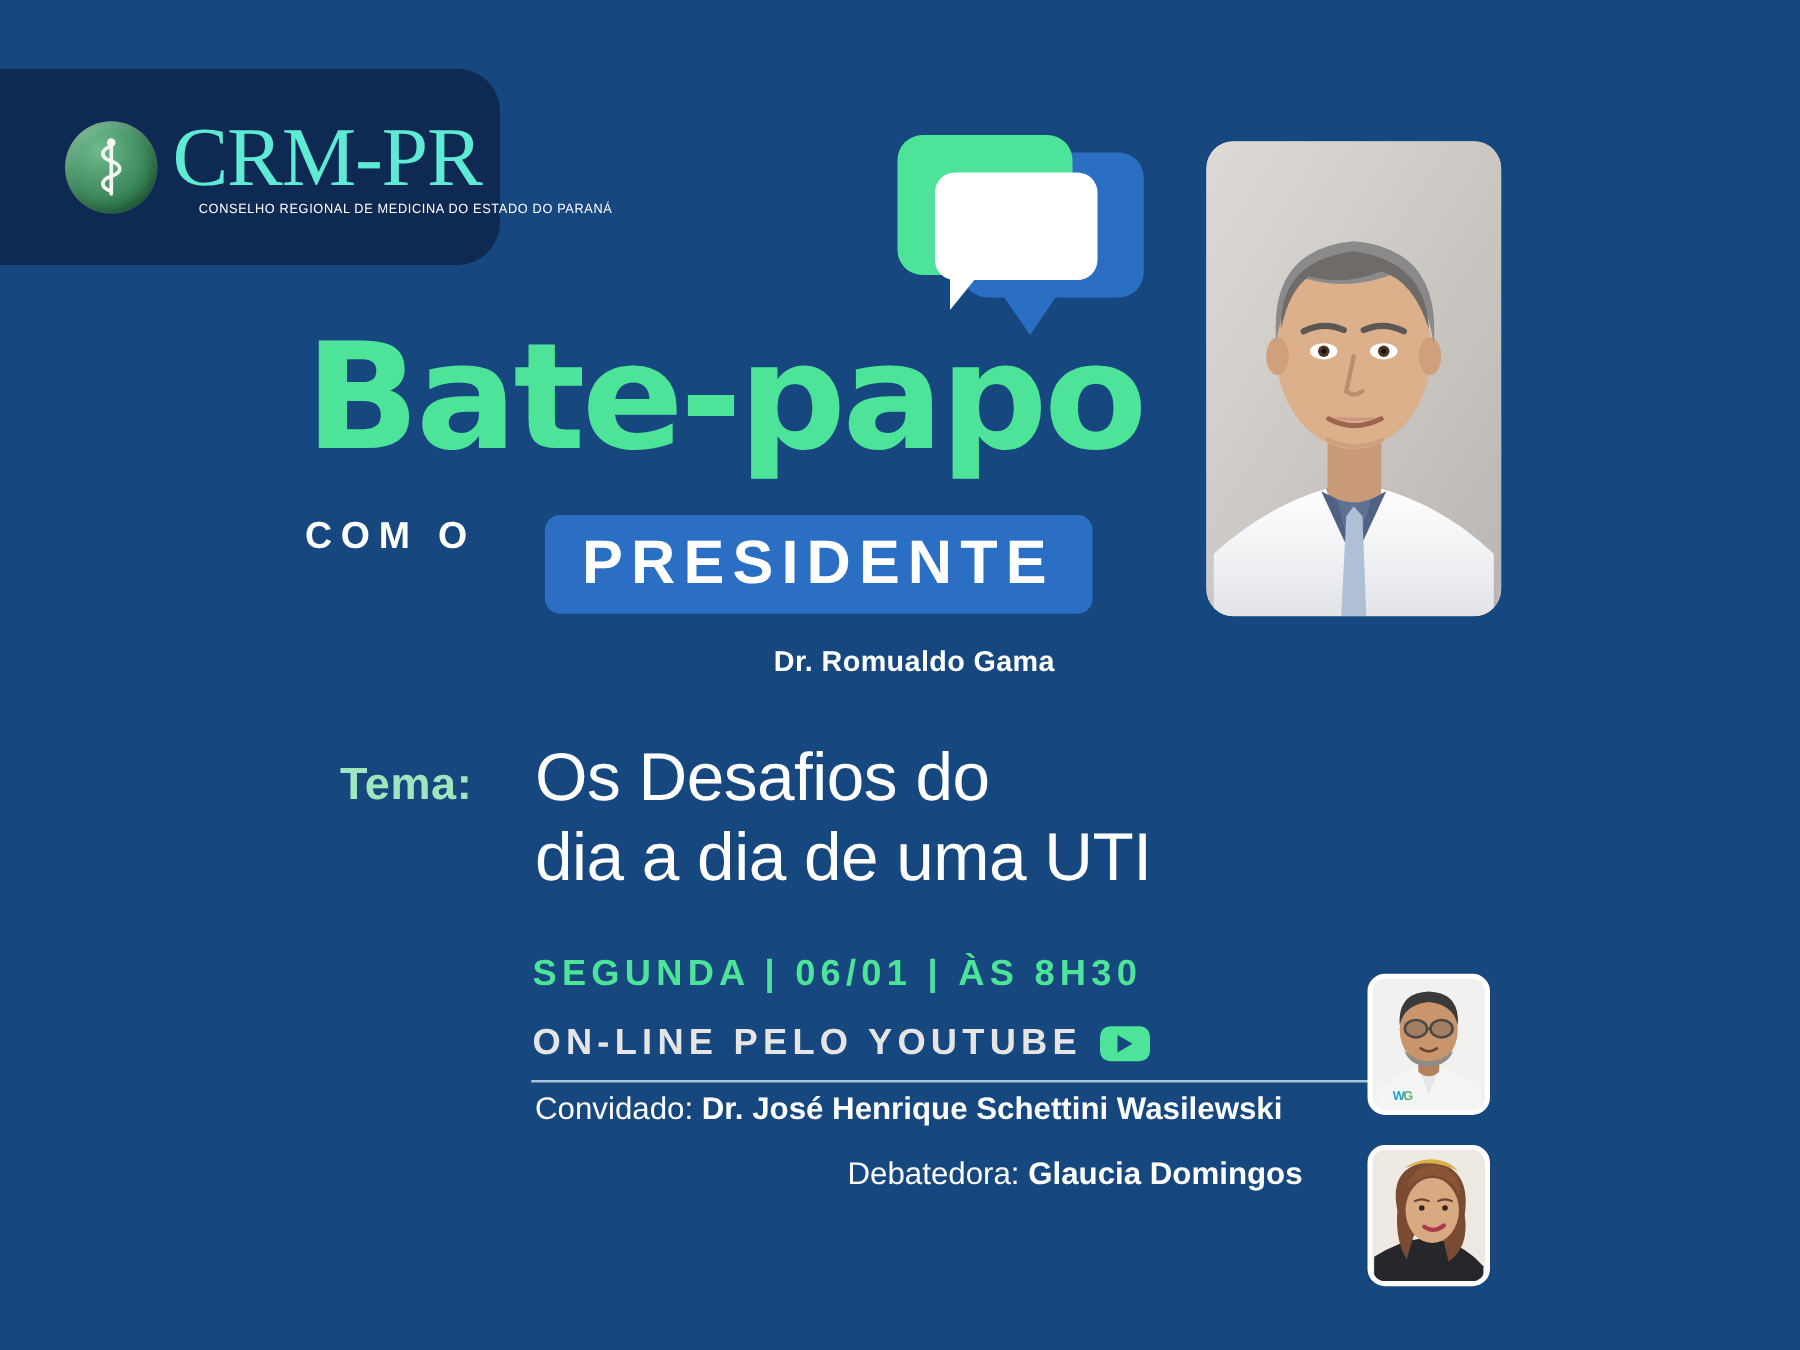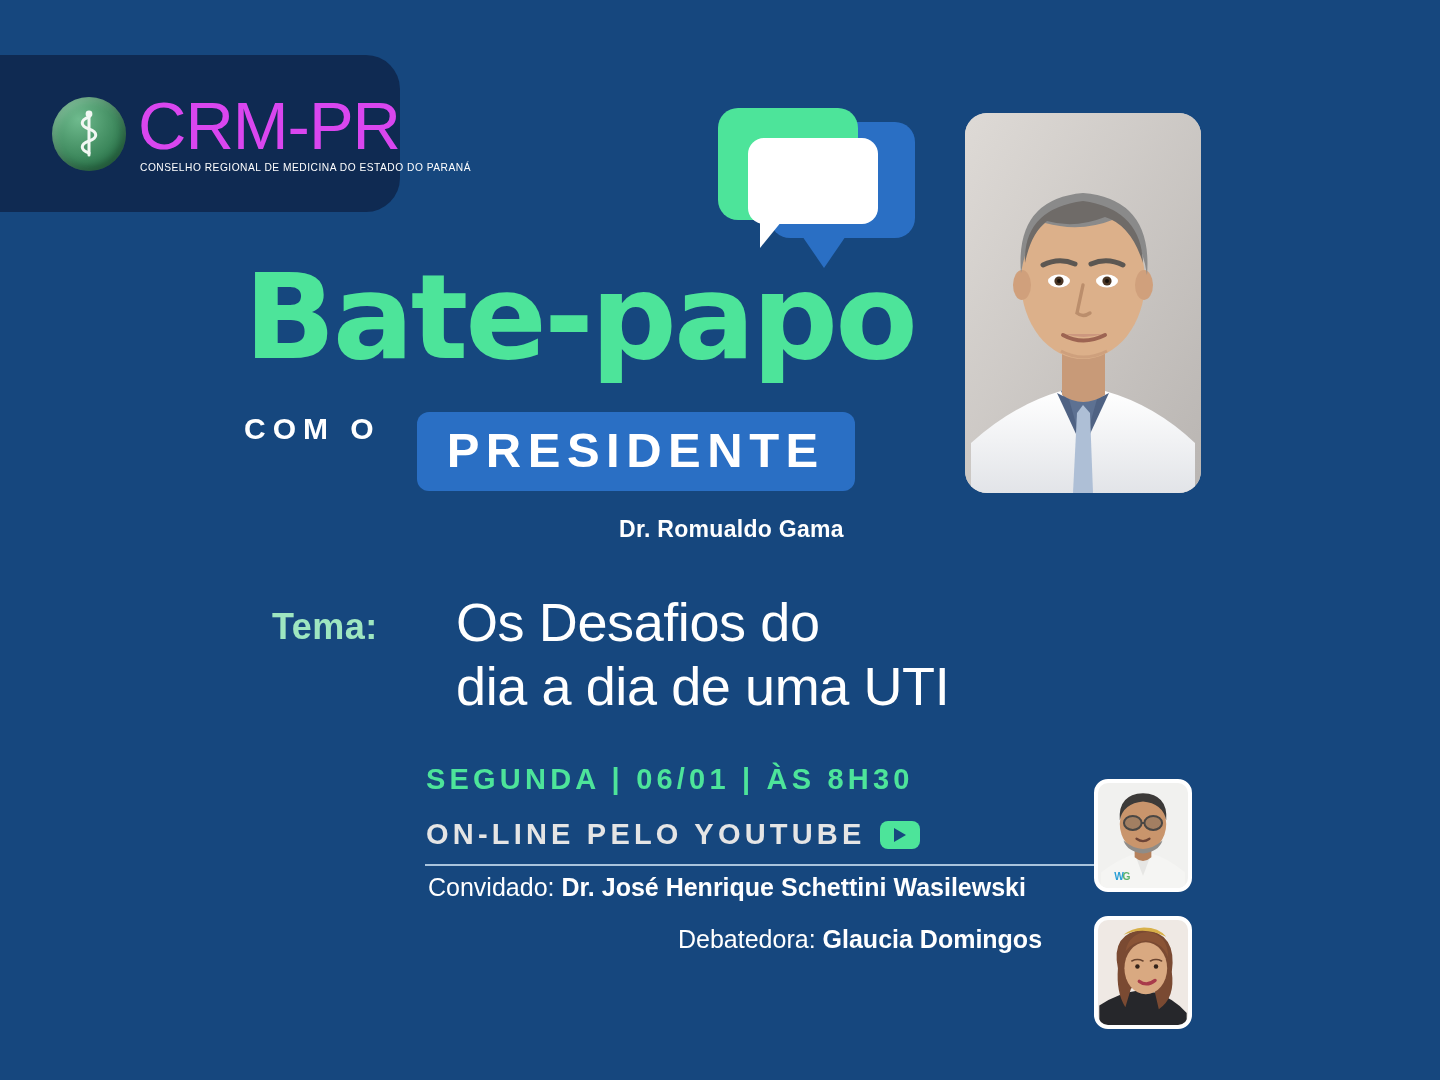--- a/index.html
+++ b/index.html
@@ -42,33 +42,33 @@
     margin-right: 12px;
     box-shadow: inset -3px -4px 9px rgba(0,0,0,.3), inset 3px 4px 8px rgba(255,255,255,.22);
   }
   .logo-emblem svg { position: absolute; left: 0; top: 0; }
   .logo-wordmark {
     display: flex;
     flex-direction: column;
     justify-content: center;
   }
   .logo-crmpr {
-    color: #d946ef;
-    font-family: Liberation Sans, sans-serif;
+    color: #5eead4;
+    font-family: Liberation Serif, serif;
     font-size: 67px;
     line-height: .96;
     letter-spacing: -1px;
     font-weight: 400;
   }
   .logo-sub {
     color: #ffffff;
     font-size: 10.2px;
     letter-spacing: .52px;
     margin-top: 4px;
-    margin-left: 2px;
+    margin-left: 21px;
     white-space: nowrap;
     transform: scaleY(1.05);
     transform-origin: left top;
   }
 
   
   .bubbles { position: absolute; left: 718px; top: 100px; width: 220px; height: 175px; }
   .bub { position: absolute; }
   .bub-green {
     left: 0; top: 8px; width: 140px; height: 112px;
@@ -137,20 +137,21 @@
   .badge-presidente {
     background: #2A6FC4;
     border-radius: 12px;
     padding: 14px 30px 16px 30px;
     color: #ffffff;
     font-size: 49px;
     font-weight: 700;
     letter-spacing: 6.5px;
     line-height: 1;
     white-space: nowrap;
+    margin-left: 19px;
   }
   .president-name {
     position: absolute;
     left: 619px; top: 516px;
     color: #ffffff;
     font-size: 23px;
     font-weight: 700;
     letter-spacing: .3px;
   }
 
@@ -165,21 +166,20 @@
   }
   .tema-text {
     position: absolute;
     left: 428px; top: 591px;
     color: #ffffff;
     font-size: 54px;
     font-weight: 400;
     line-height: 1.18;
     letter-spacing: -.4px;
     white-space: pre-line;
-    margin-left: 28px;
   }
 
   
   .sched-date {
     position: absolute;
     left: 426px; top: 763px;
     color: #4DE49A;
     font-size: 29px;
     font-weight: 700;
     letter-spacing: 4.2px;

